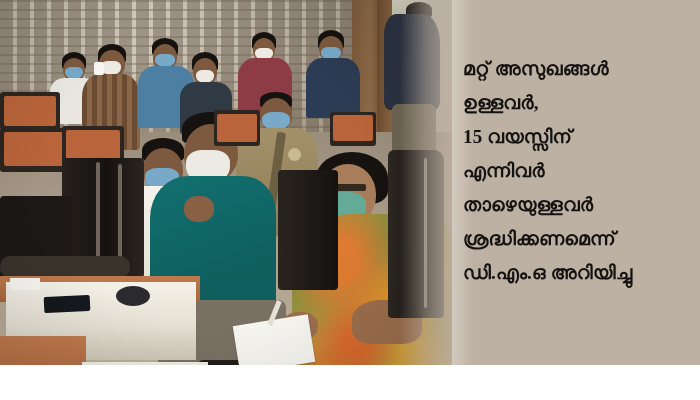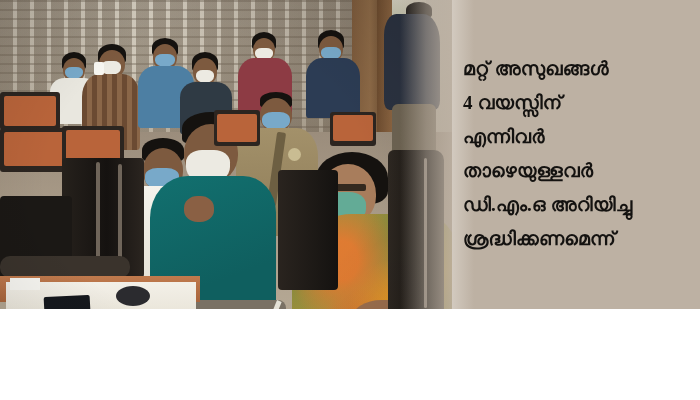--- a/index.html
+++ b/index.html
@@ -8,21 +8,21 @@
     padding: 0;
     background: #ffffff;
   }
   body {
     font-family: "Liberation Sans", sans-serif;
   }
 
   #canvas {
     position: relative;
     width: 700px;
-    height: 309px;
+    height: 365px;
     overflow: hidden;
     background: #86efac;
   }
 
   
   .photo-panel {
     position: absolute;
     left: 0;
     top: 0;
     width: 458px;
@@ -350,21 +350,22 @@
     <div class="paper" style="left:148px;top:370px;width:16px;height:22px;background:#c0342d;"></div>
 
     <div class="photo-vignette"></div>
     <div class="photo-fade"></div>
   </div>
 
   <div class="text-panel">
     <div class="panel-sheen"></div>
     <div class="headline">
       <div class="headline-line">മറ്റ് അസുഖങ്ങൾ</div>
-      <div class="headline-line">4 വയസ്സിന്</div>
+      <div class="headline-line">ഉള്ളവർ,</div>
+      <div class="headline-line">15 വയസ്സിന്</div>
       <div class="headline-line">എന്നിവർ</div>
       <div class="headline-line">താഴെയുള്ളവർ</div>
+      <div class="headline-line">ശ്രദ്ധിക്കണമെന്ന്</div>
       <div class="headline-line">ഡി.എം.ഒ അറിയിച്ചു</div>
-      <div class="headline-line">ശ്രദ്ധിക്കണമെന്ന്</div>
     </div>
   </div>
 
 </div>
 
 </body></html>

